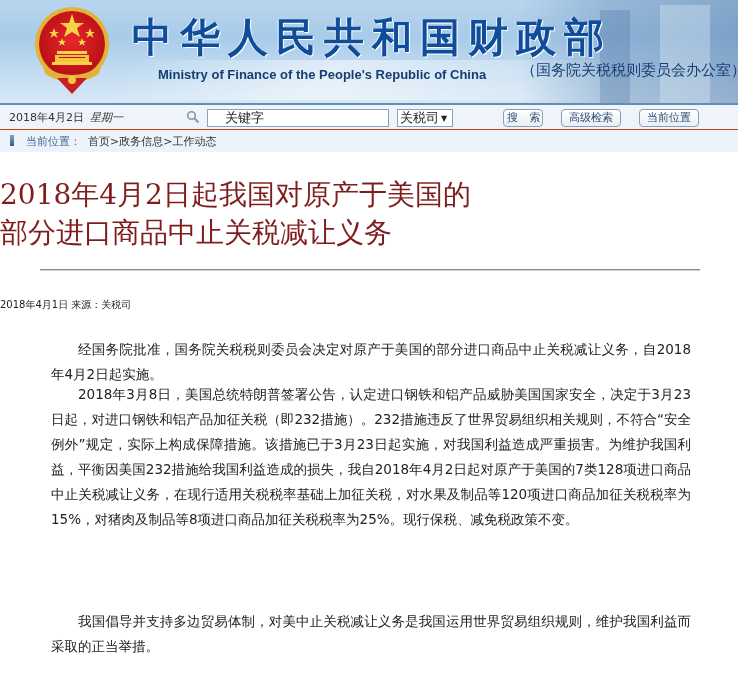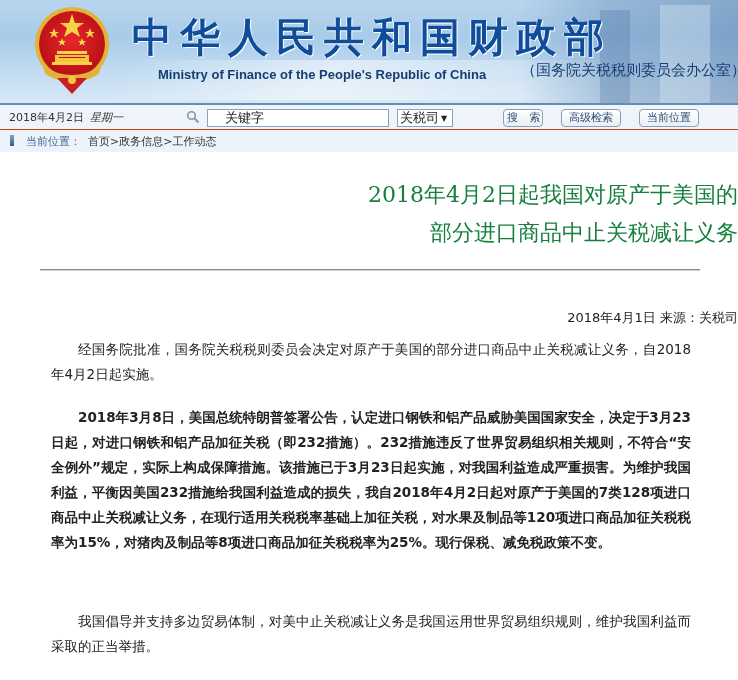--- a/index.html
+++ b/index.html
@@ -49,29 +49,29 @@
   .btn-home { left: 639px; width: 60px; }
 
   
   .crumb-bar { position: absolute; left: 0; top: 130px; width: 738px; height: 22px; background: #edf3fa; }
   .crumb-marker { position: absolute; left: 10px; top: 5px; width: 4px; height: 11px; background: linear-gradient(180deg, #7fa6c9 0%, #2d5f8f 100%); }
   .crumb-label { position: absolute; left: 26px; top: 4px; font-size: 11px; color: #3c6a97; }
   .crumb-path { position: absolute; left: 88px; top: 4px; font-size: 11px; color: #333; white-space: nowrap; }
   .crumb-path span { cursor: pointer; }
 
   
-  .article-title { position: absolute; left: 0; top: 176px; width: 738px; text-align: right;
-    font-family: "DejaVu Serif", "Liberation Serif", serif; font-size: 22px; color: #15803d; line-height: 38px; }
+  .article-title { position: absolute; left: 0; top: 176px; width: 738px; text-align: left;
+    font-family: "DejaVu Serif", "Liberation Serif", serif; font-size: 28px; color: #7f1d1d; line-height: 38px; }
   .title-rule { position: absolute; left: 40px; top: 269px; width: 660px; height: 2px; background: #8c8c8c; border-bottom: 1px solid #d0d0d0; }
-  .meta { position: absolute; left: 0; top: 298px; width: 738px; text-align: right; font-size: 13px; color: #222; margin-top: 11px; }
+  .meta { position: absolute; left: 0; top: 298px; width: 738px; text-align: left; font-size: 10px; color: #222; }
 
   .para { position: absolute; left: 51px; width: 640px; font-size: 13.5px; line-height: 25px; color: #222;
     text-indent: 2em; text-align: justify; font-family: "DejaVu Sans", sans-serif; }
   .p1 { top: 337px; }
-  .p2 { top: 405px; font-weight: bold; }
+  .p2 { top: 382px; }
   .p3 { top: 609px; }
 
   .watermark { position: absolute; left: 5px; top: 691px; font-size: 15px; color: #ffffff; font-weight: normal;
     text-shadow: 0 0 1px #999, 0 0 1px #999, 0 0 1px #aaa; white-space: nowrap; opacity: 0.85; }
   .watermark .wm-logo { font-size: 12px; margin-right: 4px; }
 </style>
 </head>
 <body>
 
 <div class="banner">

